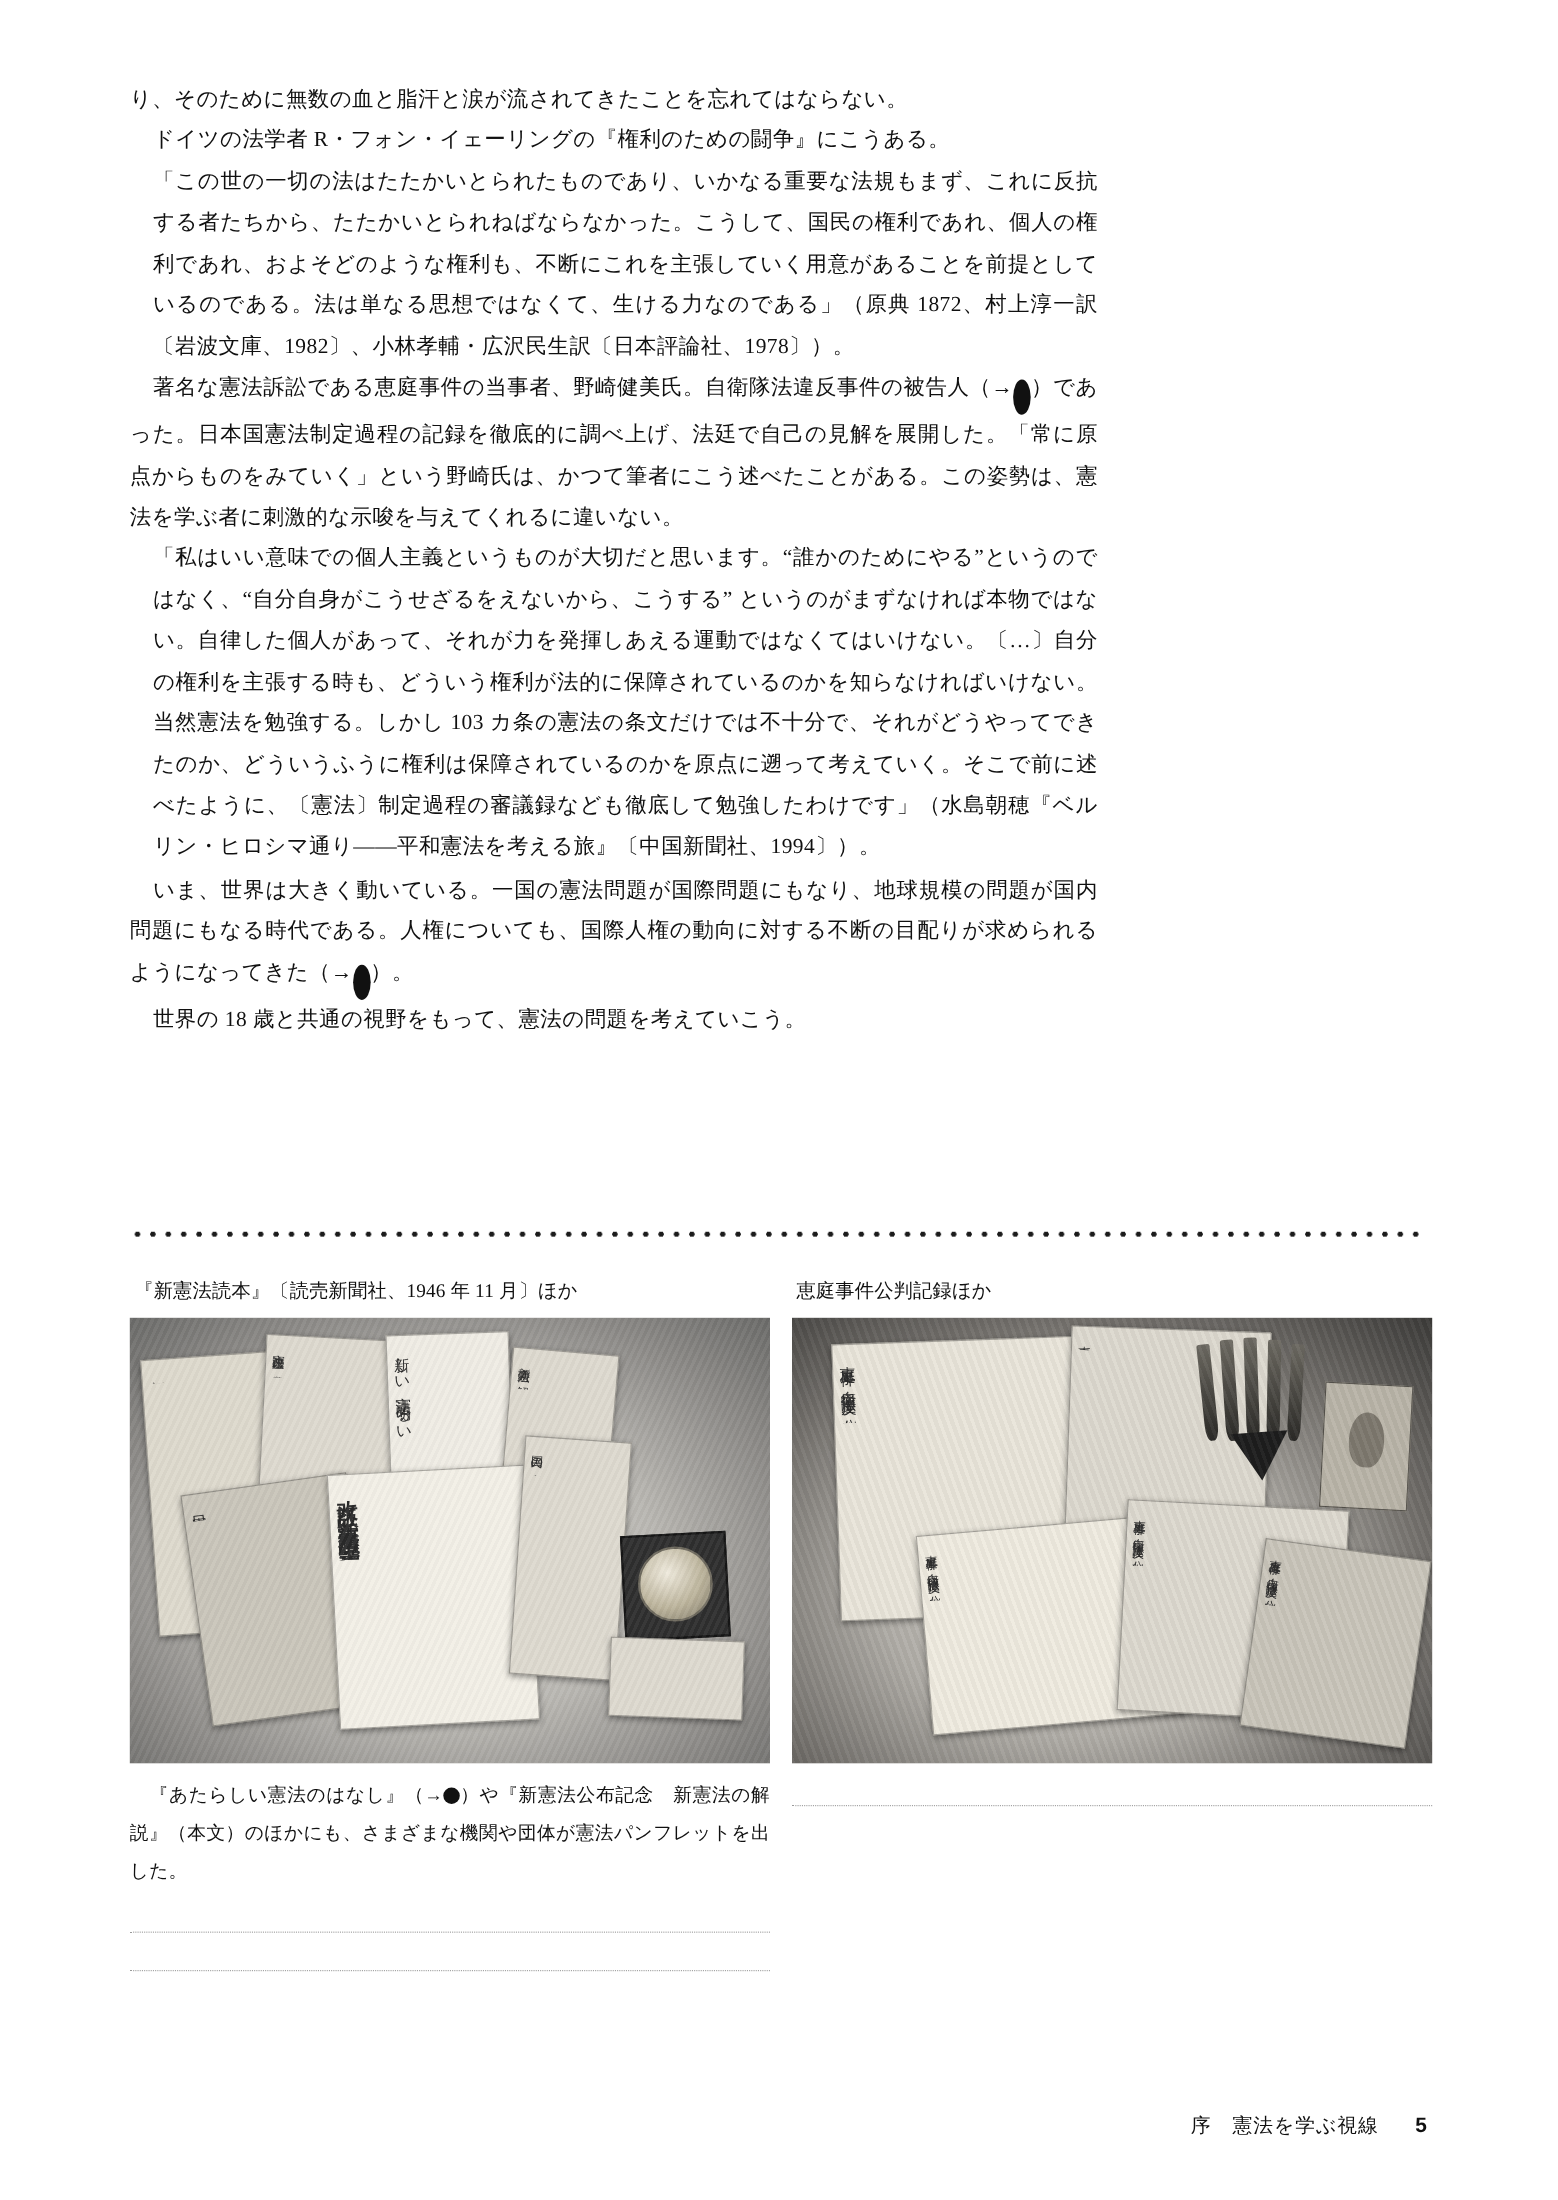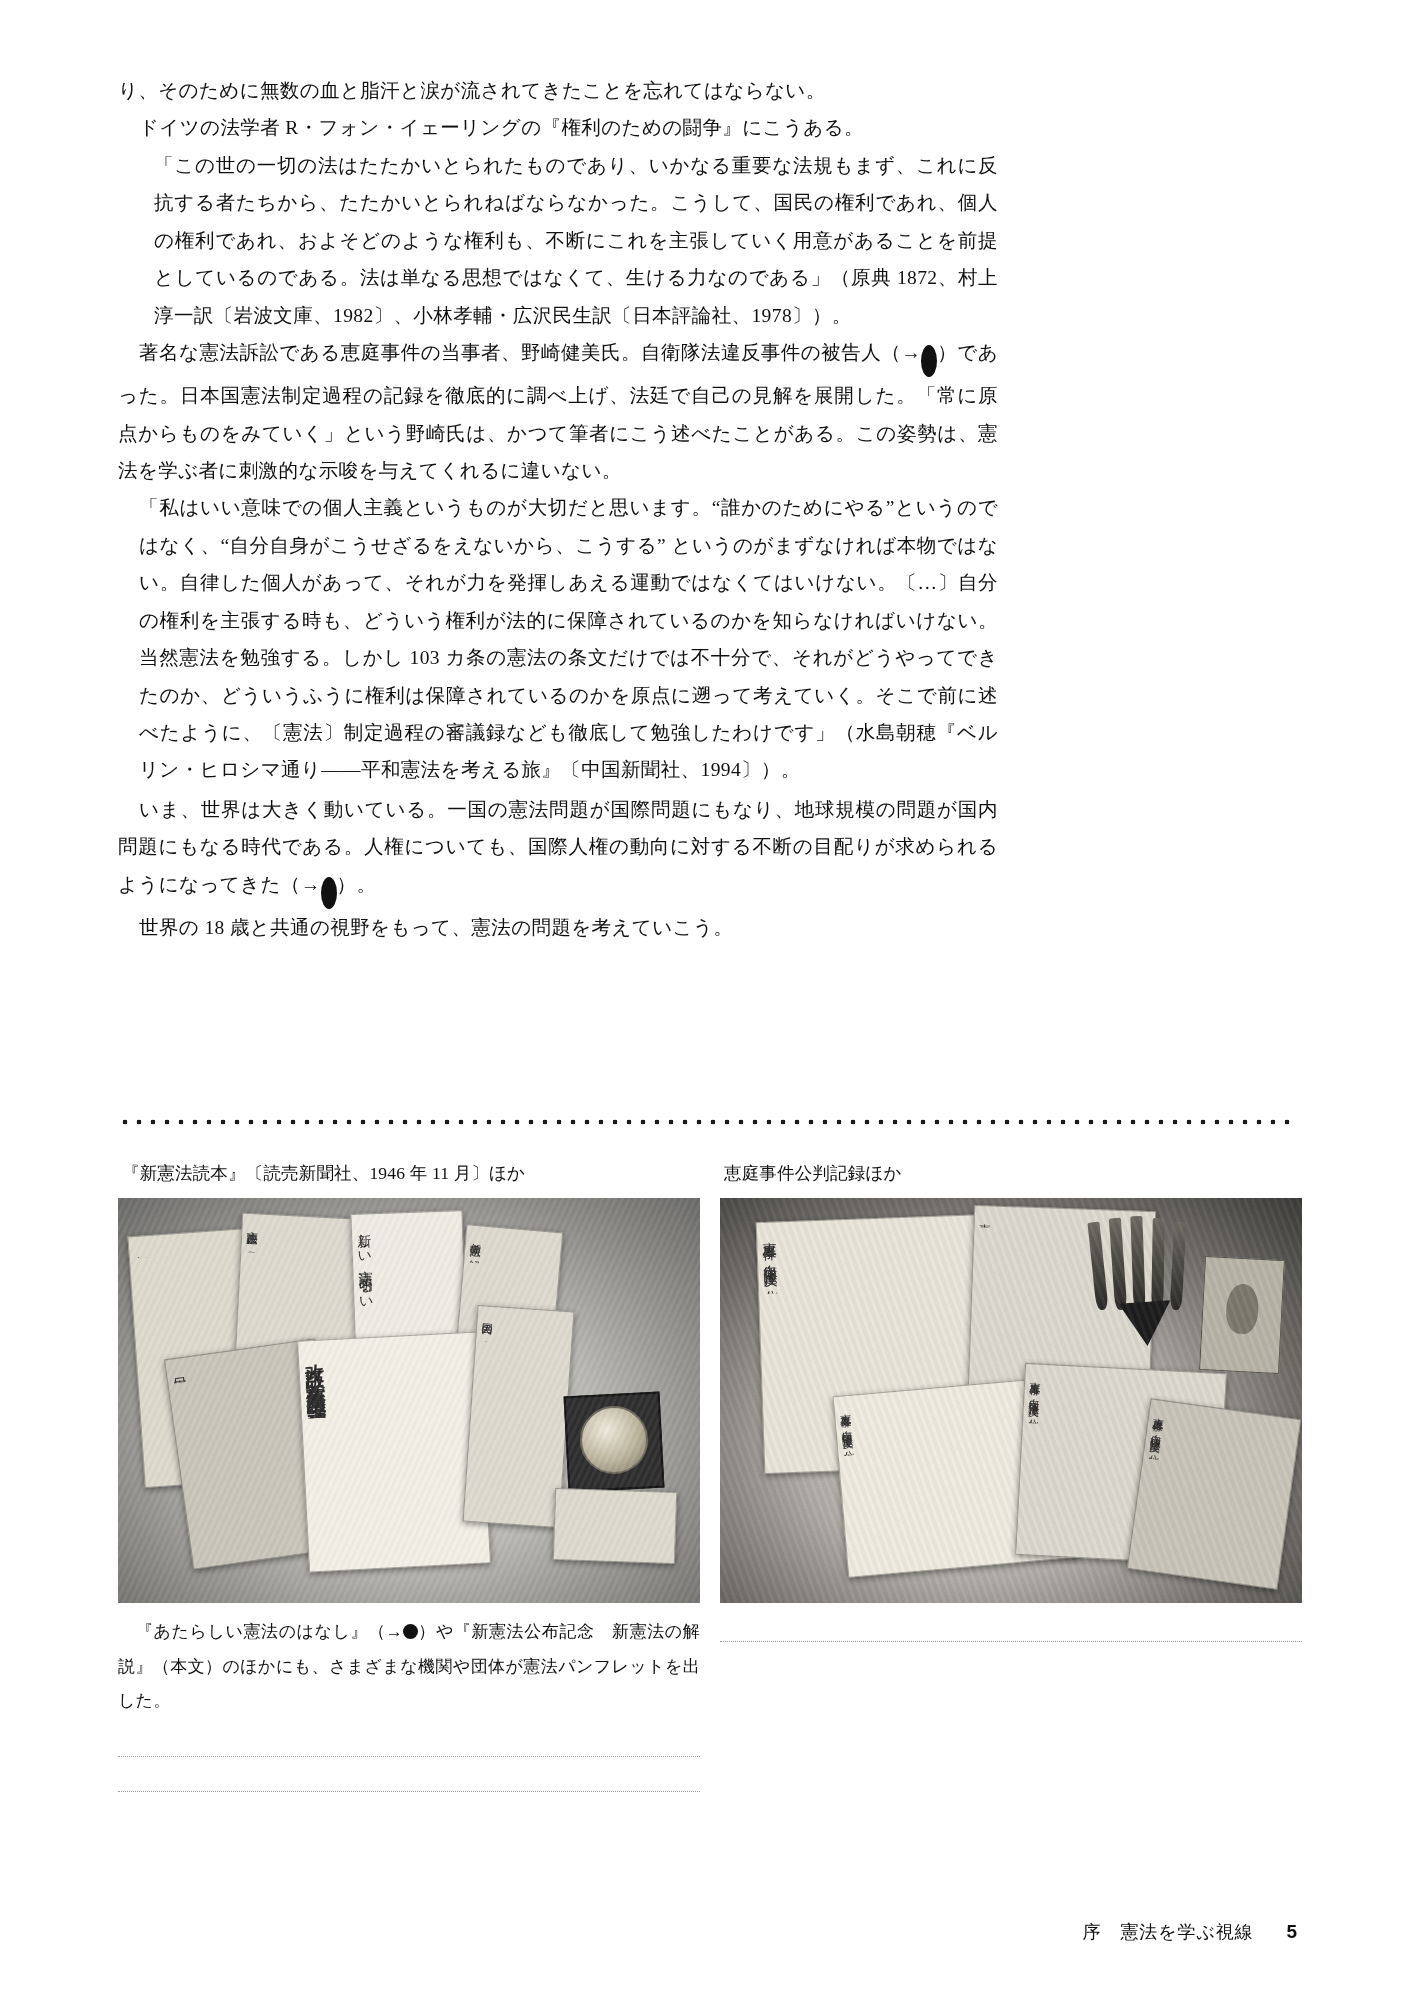--- a/index.html
+++ b/index.html
@@ -29,21 +29,21 @@
   .para {
     font-size: 19.5px;
     line-height: 1.92;
     letter-spacing: 0.02em;
     text-align: justify;
     text-justify: inter-ideograph;
     margin: 0 0 0 0;
   }
   .para.indent1 { text-indent: 21px; }
   .para.quote {
-    margin-left: 36px;
+    margin-left: 21px;
     text-indent: 0;
   }
   .para.quote-in {
     margin-left: 21px;
     text-indent: 0;
   }
   .gap-s { height: 2px; }
 
   
   .circ {

